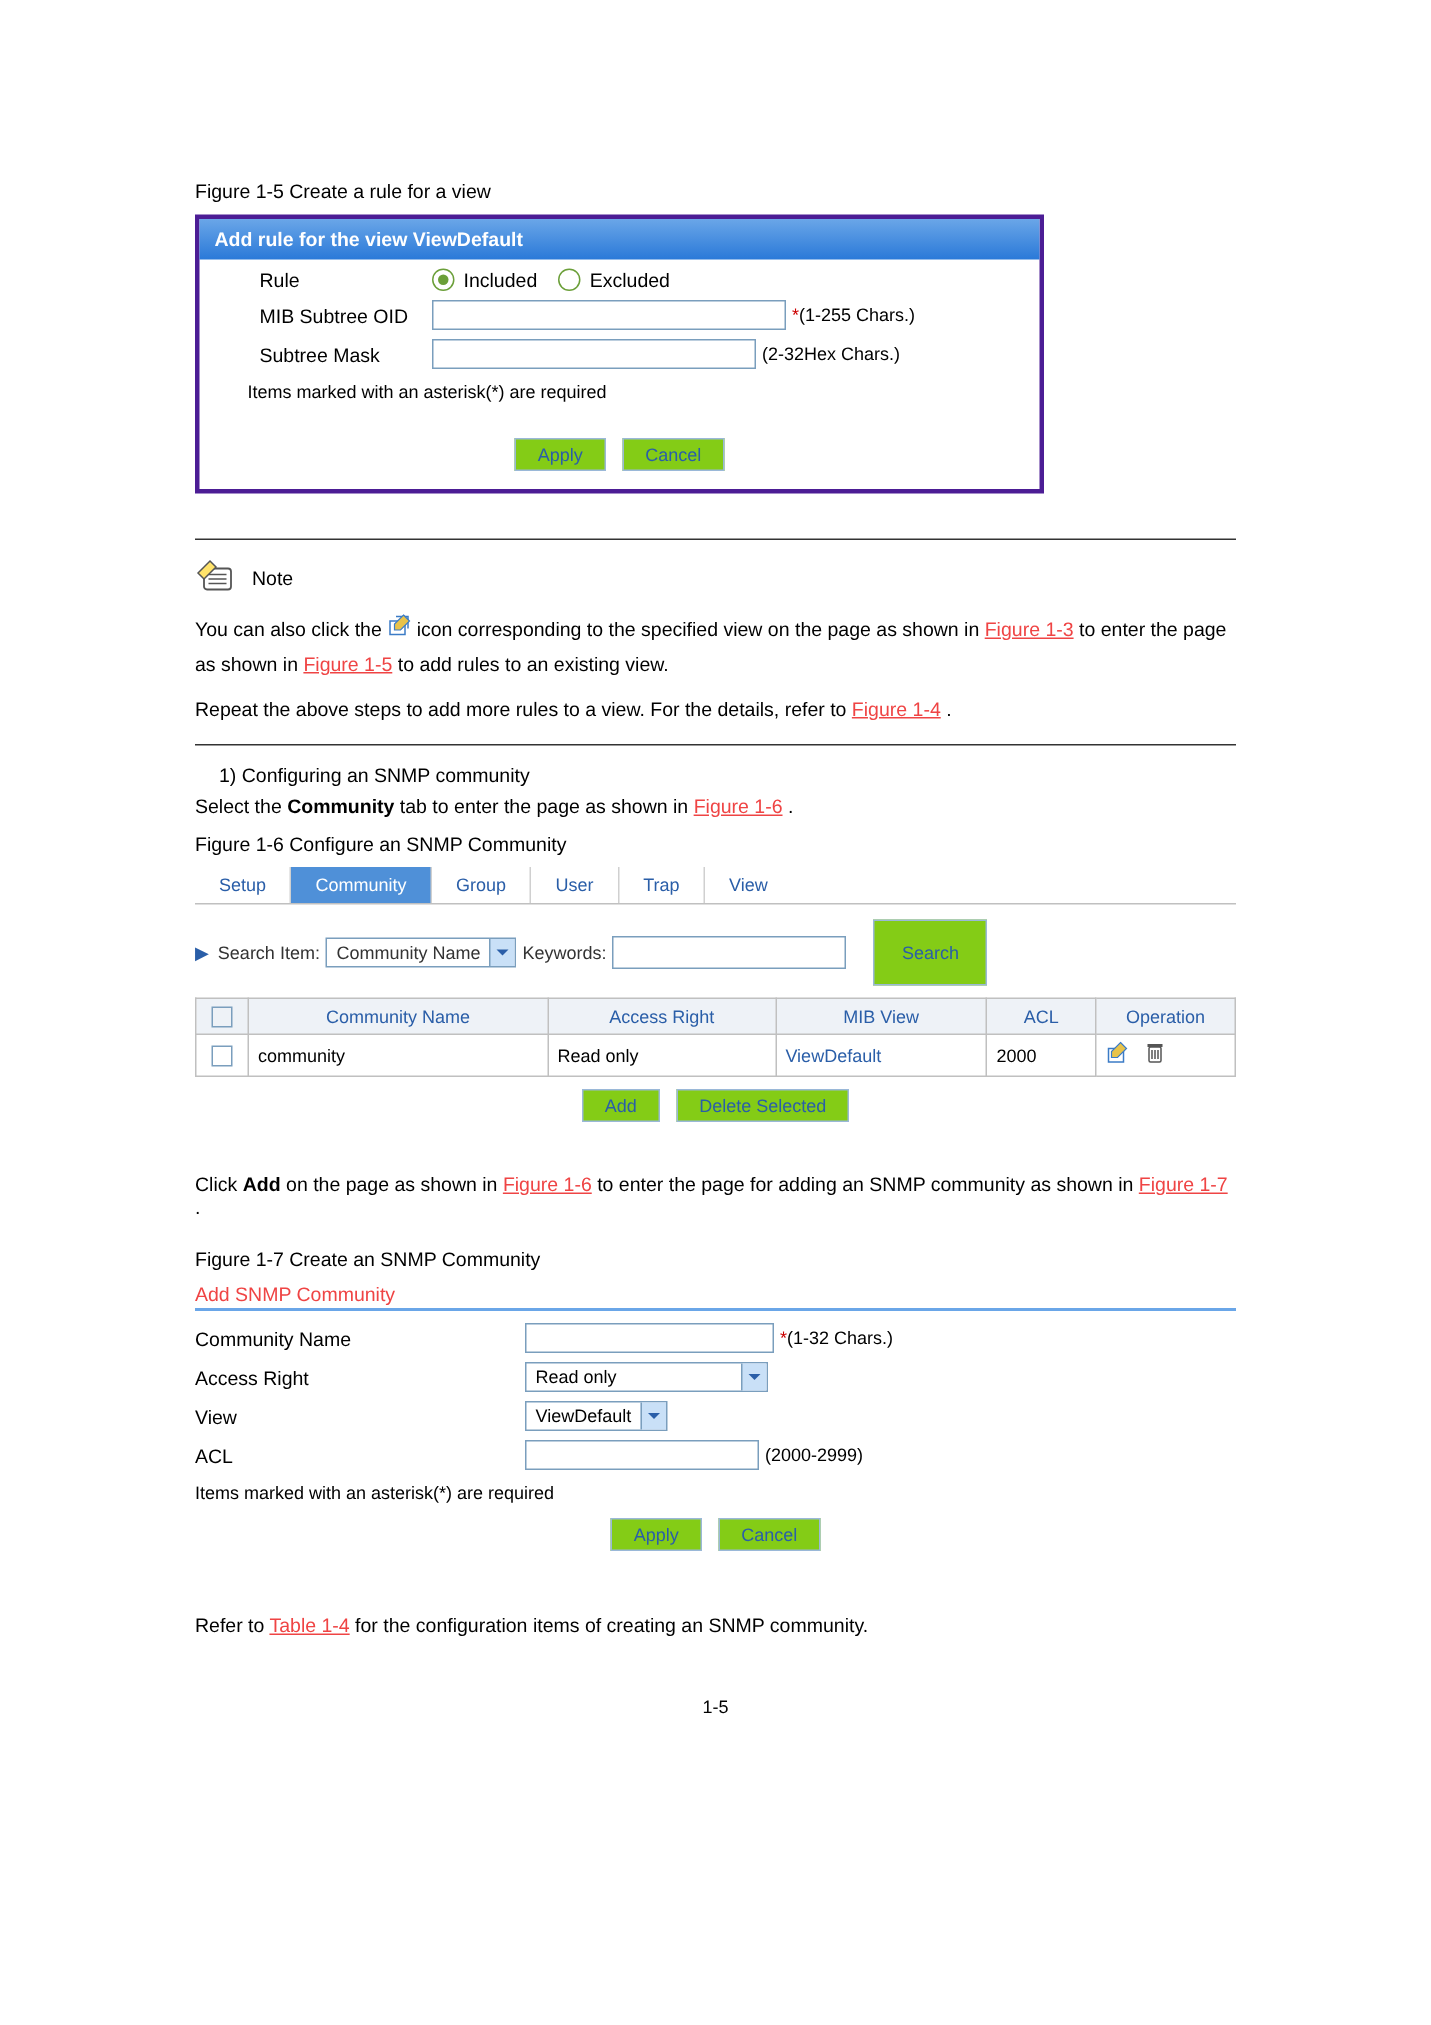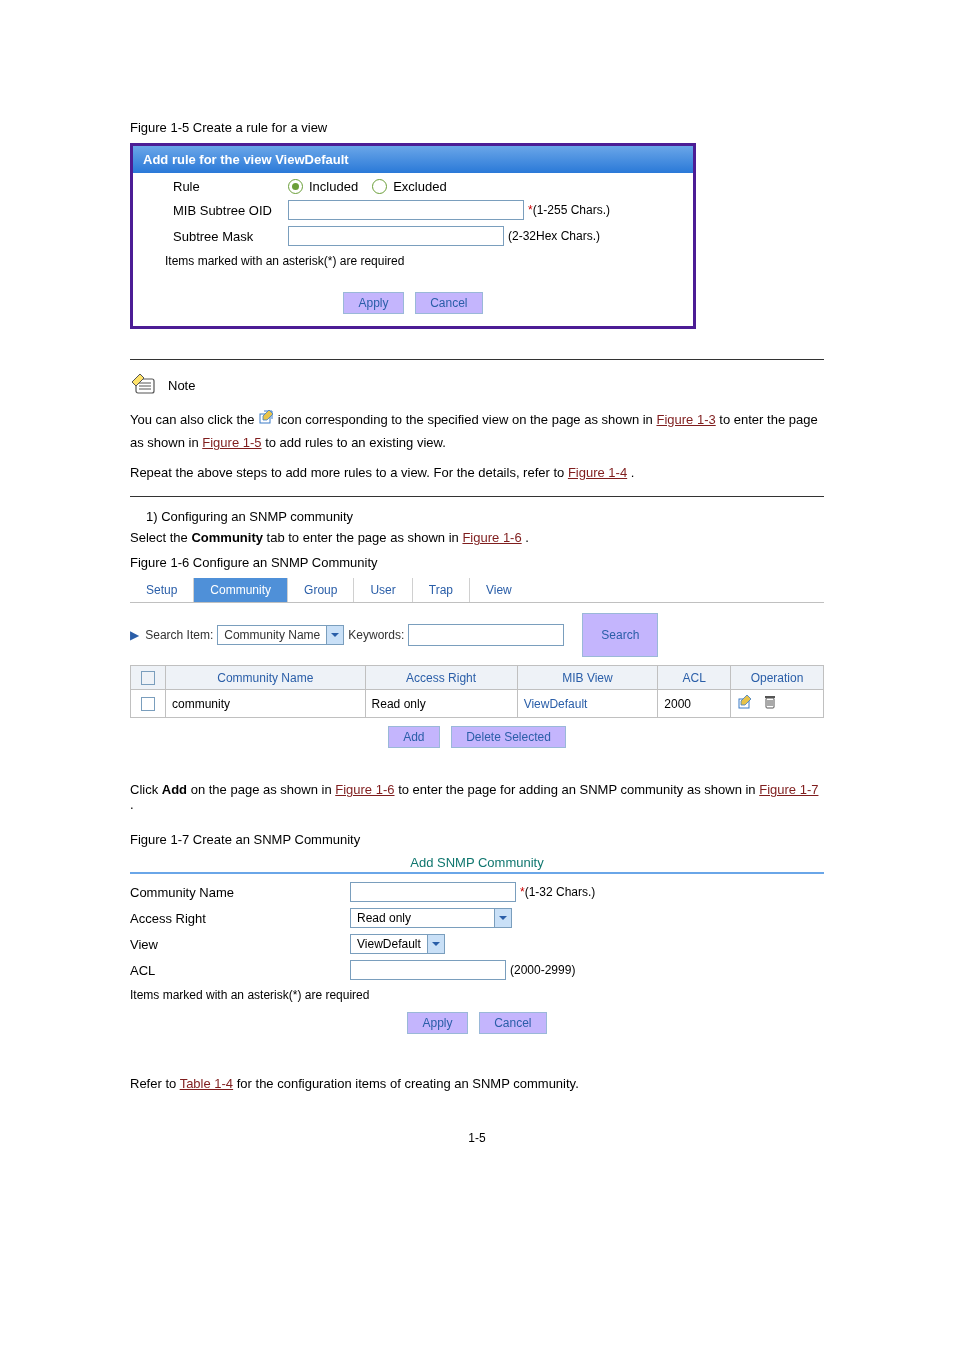--- a/index.html
+++ b/index.html
@@ -82,21 +82,21 @@
     margin: 8px 0 0 0;
     font-size: 12px;
   }
   .btn-row {
     text-align: center;
     padding: 10px 0 12px;
   }
   .btn {
     display: inline-block;
     border: 1px solid #9ab8d8;
-    background: #c4b5fd;
+    background: #84cc16;
     color: #2a5ea8;
     padding: 3px 14px;
     font-size: 12px;
     margin: 0 4px;
     cursor: pointer;
   }
   .red { color: #c00; }
 
   
   hr.sep {
@@ -113,21 +113,21 @@
   .note-head .note-label {
     font-weight: normal;
   }
   .note-body {
     font-size: 13px;
     line-height: 1.7;
   }
   .note-body p {
     margin: 0 0 8px;
   }
-  a.link-blue { color: #7f1d1d; text-decoration: underline; }
+  a.link-blue { color: #ef4444; text-decoration: underline; }
 
   
   .sect-h {
     font-size: 14px;
     margin: 30px 0 14px;
   }
   .sect-h .link-blue { color: #0645ad; }
 
   
   .step-line {
@@ -231,24 +231,23 @@
     align-items: center;
     justify-content: flex-start;
   }
   .table-btns {
     text-align: center;
     padding: 8px 0 4px;
   }
 
   
   .panel-title {
-    color: #0f766e;
+    color: #ef4444;
     font-size: 13px;
     margin-bottom: 2px;
-    text-align: center;
   }
   .panel-rule {
     border: none;
     border-top: 2px solid #6aa6e8;
     margin: 0 0 8px;
   }
   .panel-form .form-row .lbl {
     width: 220px;
   }
 

